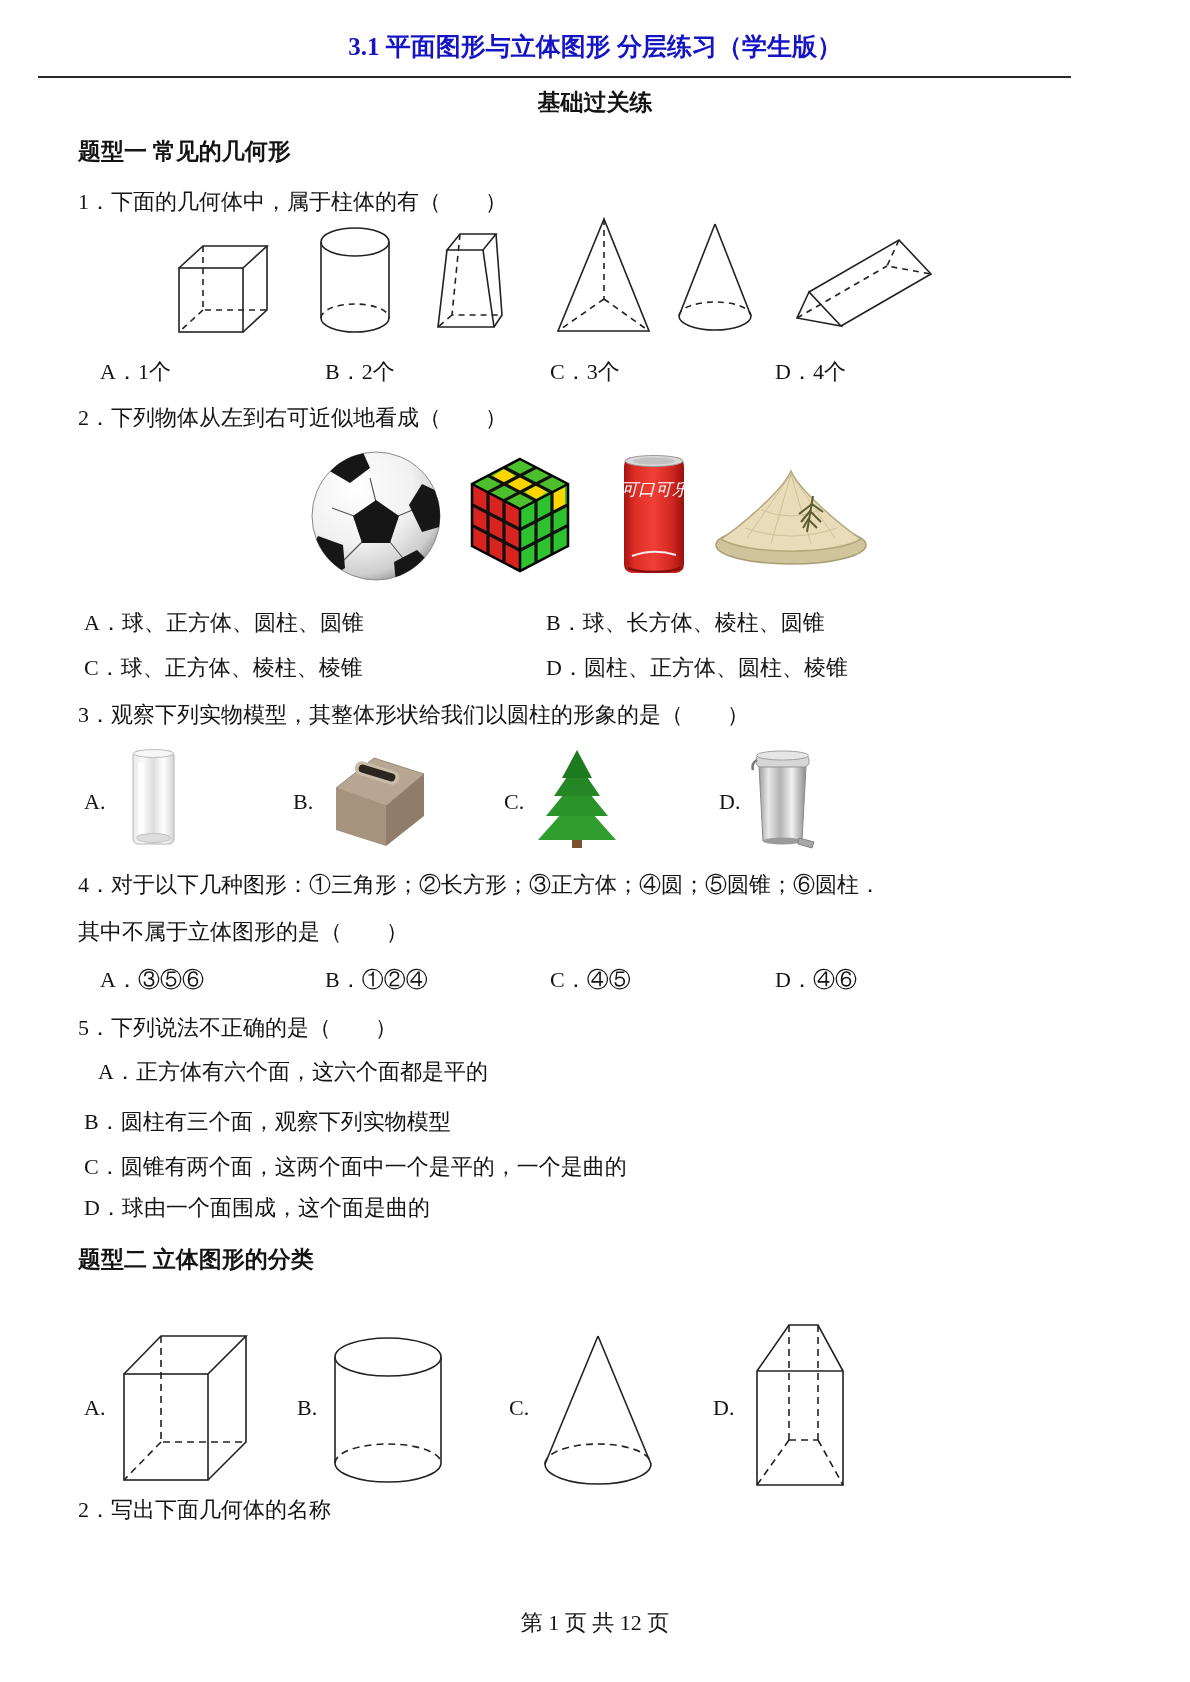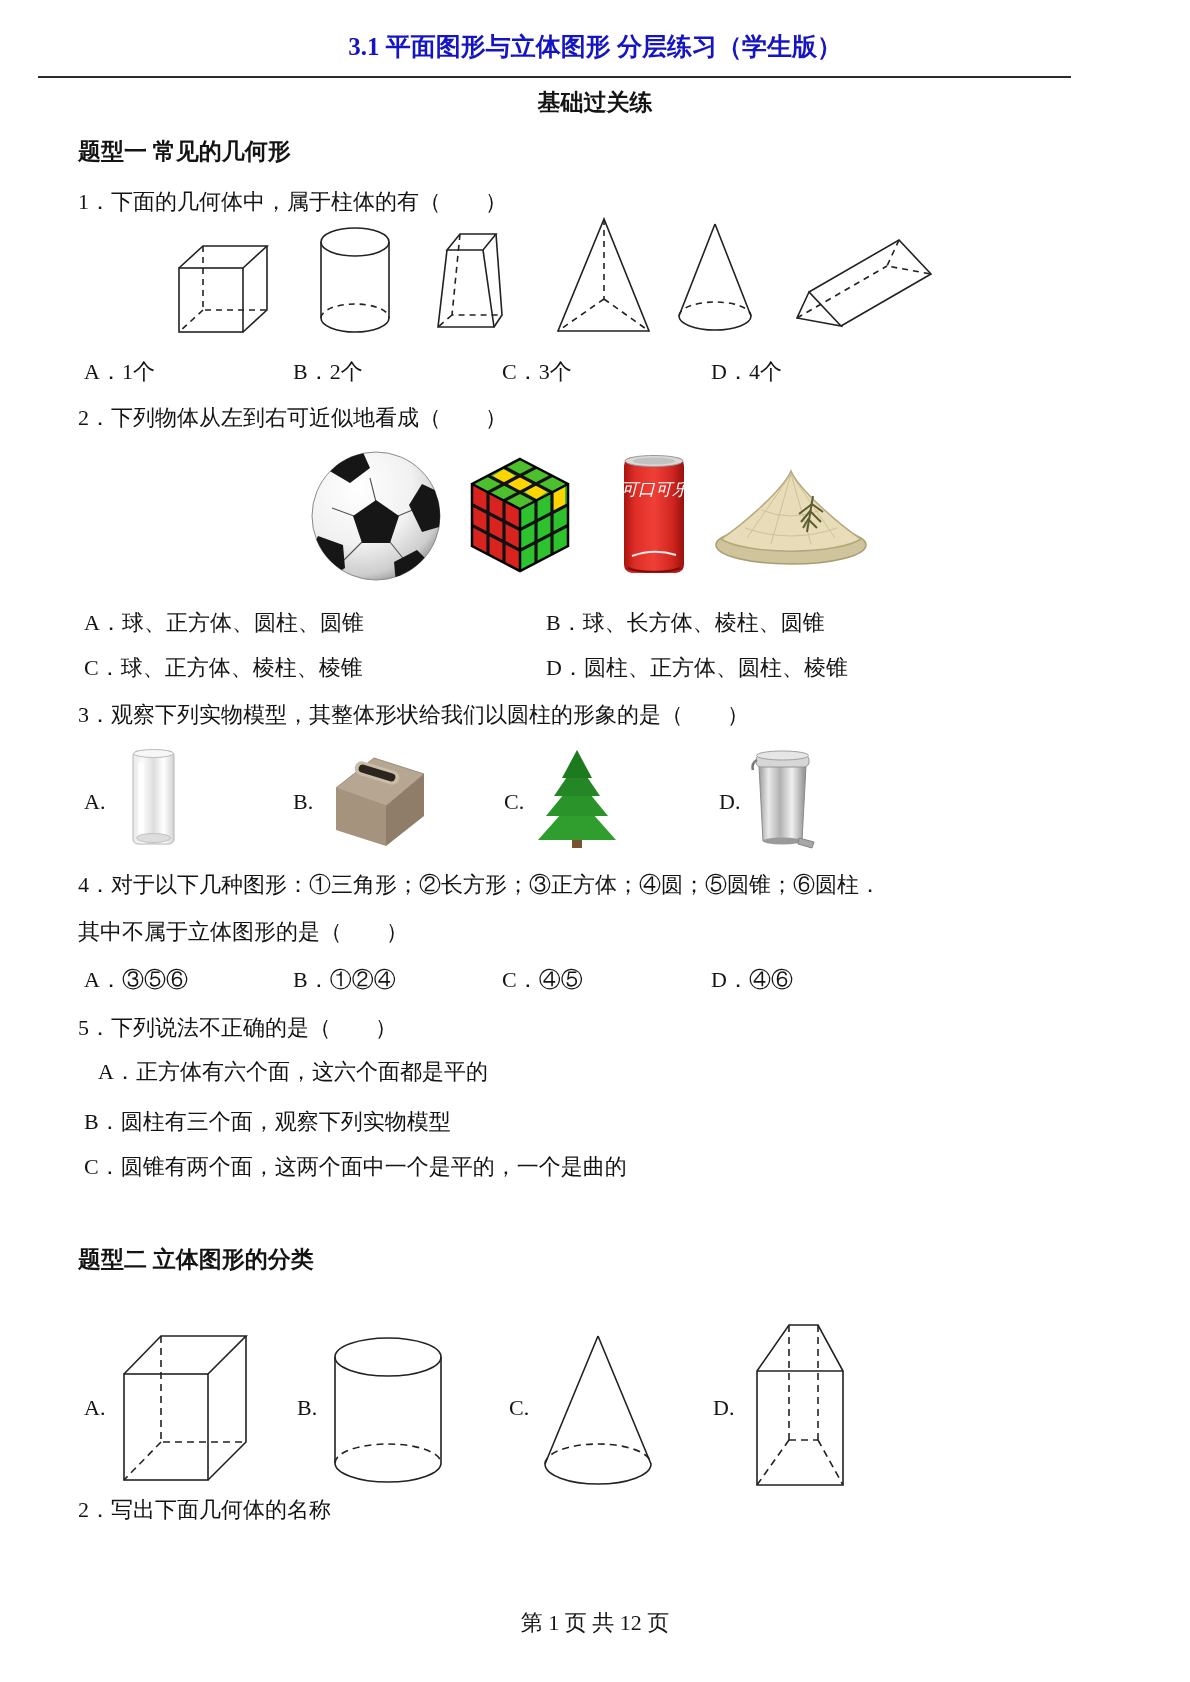--- a/index.html
+++ b/index.html
@@ -10,21 +10,21 @@
     color:#141414;
   }
   .page { position:relative; width:1071px; height:1682px; overflow:hidden; background:#fff; }
   .abs { position:absolute; }
   .t { font-size:22px; line-height:28px; white-space:nowrap; }
   .bold { font-weight:700; }
   .center { left:0; width:1190px; text-align:center; }
   .title { font-size:25px; line-height:32px; font-weight:700; color:#1414c4; }
   .rule { left:38px; width:1114px; border-top:2px solid #2b2b2b; height:0; }
   .opt4 { display:flex; left:84px; }
-  .opt4 span { width:209px; }
+  .opt4 span { width:209px;margin-left:16px; }
   .opt4 span:last-child { width:auto; }
   .opt2 { display:flex; left:84px; }
   .opt2 span { width:418px; }
   .opt2 span:last-child { width:auto;margin-left:44px; }
   .figlabel { font-size:22px; line-height:28px; }
   svg { display:block; }
 </style>
 </head>
 <body>
 
@@ -281,20 +281,21 @@
     <span>B．①②④</span>
     <span>C．④⑤</span>
     <span>D．④⑥</span>
   </div>
   <div class="abs t" style="top:918px;left:78px">其中不属于立体图形的是（　　）</div>
 
   <div class="abs t" style="top:1014px;left:78px">5．下列说法不正确的是（　　）</div>
   <div class="abs t" style="top:1058px;left:98px">A．正方体有六个面，这六个面都是平的</div>
   <div class="abs t" style="top:1108px;left:84px">B．圆柱有三个面，观察下列实物模型</div>
   <div class="abs t" style="top:1153px;left:84px">C．圆锥有两个面，这两个面中一个是平的，一个是曲的</div>
+  <div class="abs t" style="top:1194px;left:84px">D．球由一个面围成，这个面是曲的</div>
 
   <div class="abs t bold" style="top:1246px;left:78px;font-size:23px">题型二 立体图形的分类</div>
 
   <span class="abs figlabel" style="top:1394px;left:84px">A.</span>
   <div class="abs" style="top:1332px;left:120px">
     <svg width="130" height="150" viewBox="0 0 130 150">
       <g fill="none" stroke="#222" stroke-width="1.6">
         <rect x="4" y="42" width="84" height="106"></rect>
         <path d="M4 42 L41 4 L126 4 L88 42"></path>
         <path d="M126 4 L126 110 L88 148"></path>

